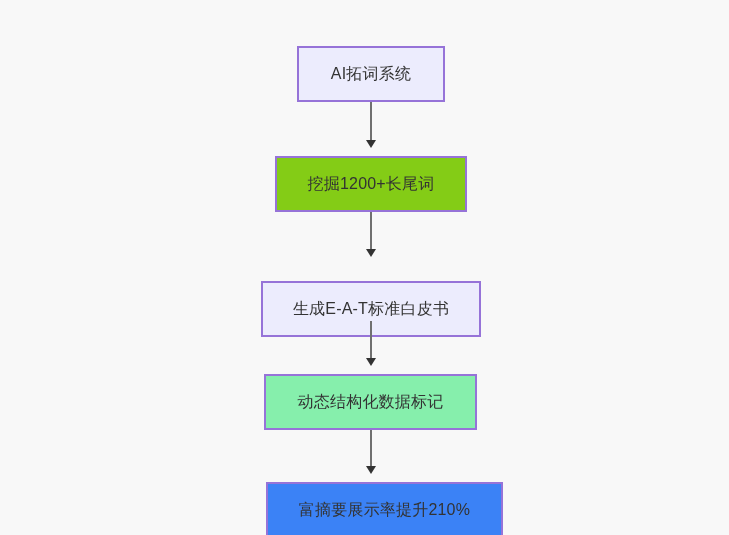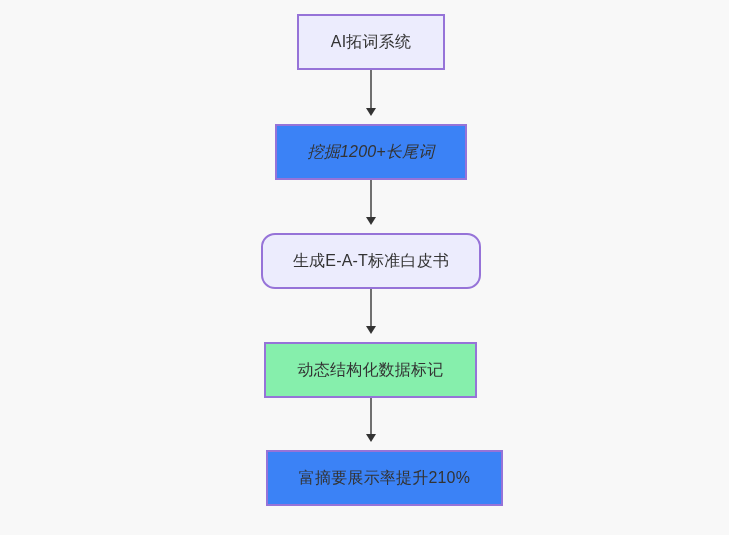--- a/index.html
+++ b/index.html
@@ -10,20 +10,21 @@
     width: 729px;
     height: 535px;
     background: #f8f8f8;
     font-family: "Liberation Sans", "DejaVu Sans", sans-serif;
     overflow: hidden;
   }
   #flow-canvas {
     position: relative;
     width: 729px;
     height: 381px;
+    margin-top: 32px;
   }
   .node {
     position: absolute;
     box-sizing: border-box;
     background: #ececfd;
     border: 2px solid #9673d8;
     color: #333333;
     font-size: 16px;
     line-height: 1.2;
     display: flex;
@@ -52,28 +53,28 @@
 
 <div id="flow-canvas">
 
   <div class="node" id="node-1" style="left: 297px; top: 14px; width: 148px; height: 56px; background: rgb(236, 236, 253); border-color: rgb(150, 115, 216); color: rgb(51, 51, 51);">
     <span>AI拓词系统</span>
   </div>
 
   <div class="connector" id="conn-1" style="left: 370px; top: 70px; height: 39px; background: rgb(112, 112, 112);"></div>
   <div class="arrowhead" id="arrow-1" style="left: 366px; top: 108px; border-top-color: rgb(51, 51, 51);"></div>
 
-  <div class="node" id="node-2" style="left: 275px; top: 124px; width: 192px; height: 56px; background: #3b82f6; border-color: rgb(150, 115, 216); color: rgb(51, 51, 51); font-style: italic;">
+  <div class="node" id="node-2" style="left: 275px; top: 124px; width: 192px; height: 56px; background: #84cc16; border-color: rgb(150, 115, 216); color: rgb(51, 51, 51);">
     <span>挖掘1200+长尾词</span>
   </div>
 
   <div class="connector" id="conn-2" style="left: 370px; top: 180px; height: 38px; background: rgb(112, 112, 112);"></div>
   <div class="arrowhead" id="arrow-2" style="left: 366px; top: 217px; border-top-color: rgb(51, 51, 51);"></div>
 
-  <div class="node" id="node-3" style="left: 261px; top: 233px; width: 220px; height: 56px; background: rgb(236, 236, 253); border-color: rgb(150, 115, 216); color: rgb(51, 51, 51); border-radius: 14px;">
+  <div class="node" id="node-3" style="left: 261px; top: 249px; width: 220px; height: 56px; background: rgb(236, 236, 253); border-color: rgb(150, 115, 216); color: rgb(51, 51, 51);">
     <span>生成E-A-T标准白皮书</span>
   </div>
 
   <div class="connector" id="conn-3" style="left: 370px; top: 289px; height: 38px; background: rgb(112, 112, 112);"></div>
   <div class="arrowhead" id="arrow-3" style="left: 366px; top: 326px; border-top-color: rgb(51, 51, 51);"></div>
 
   <div class="node" id="node-4" style="left: 264px; top: 342px; width: 213px; height: 56px; background: #86efac; border-color: rgb(150, 115, 216); color: rgb(51, 51, 51);">
     <span>动态结构化数据标记</span>
   </div>
 

